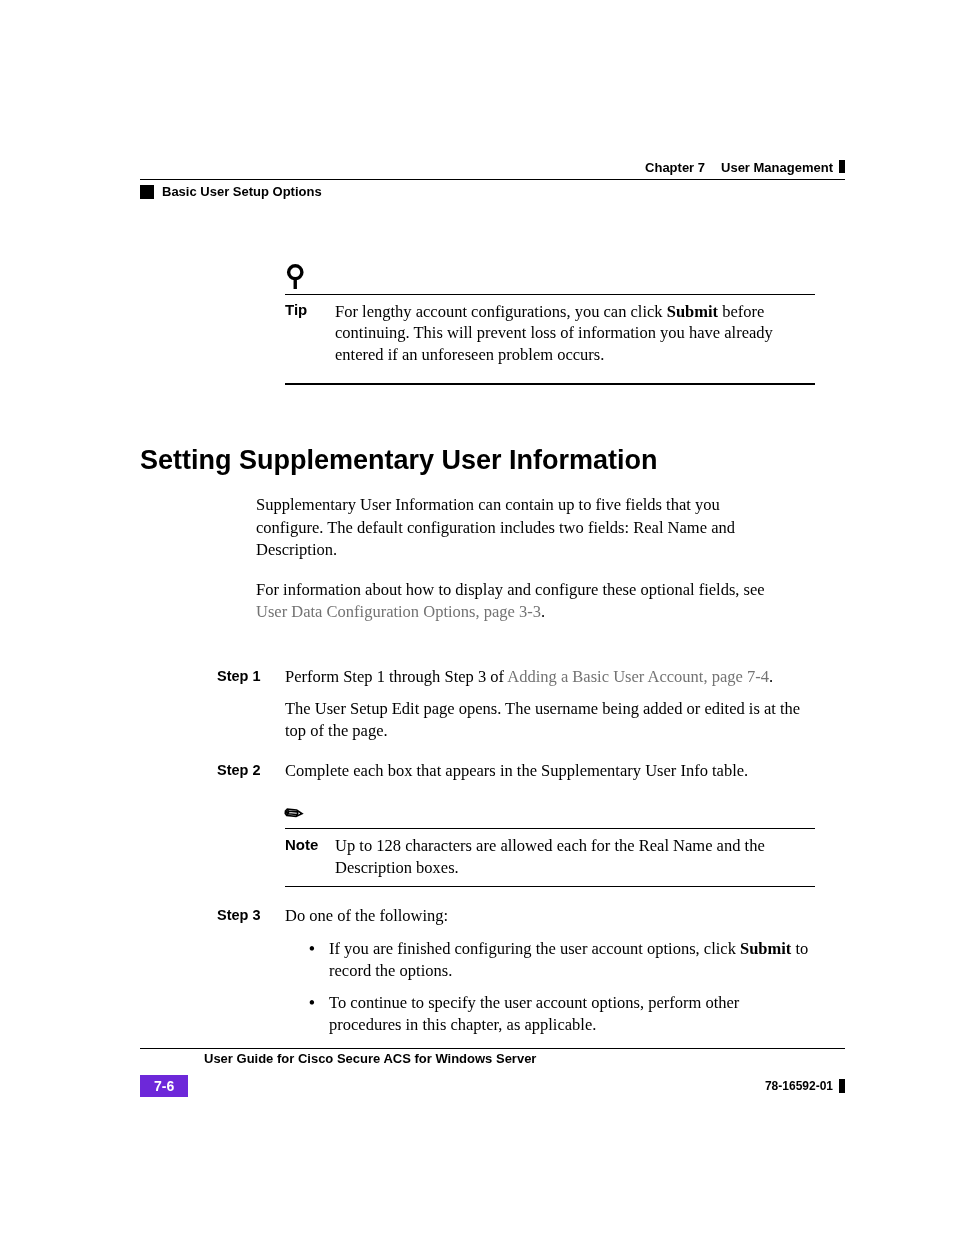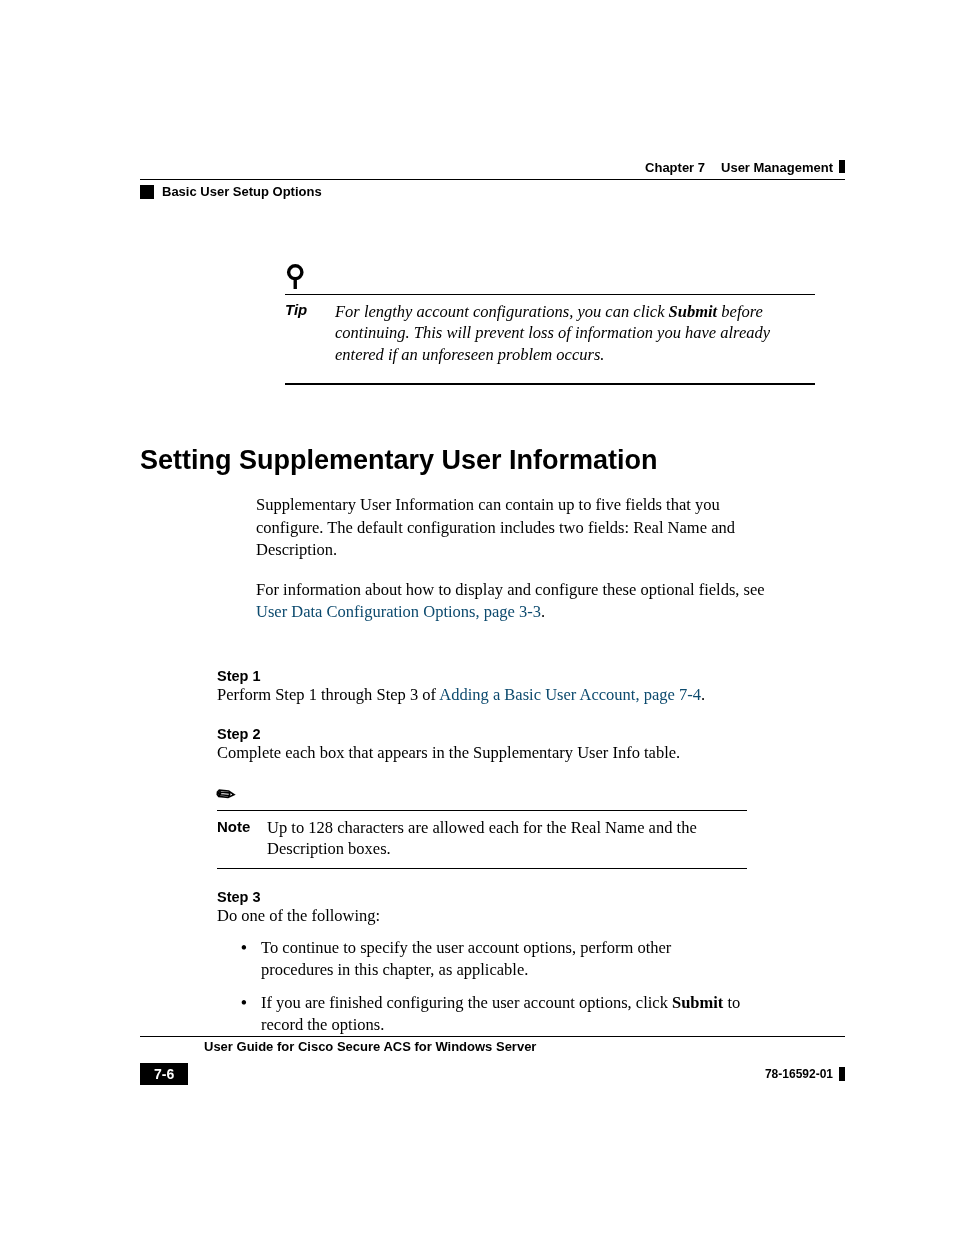--- a/index.html
+++ b/index.html
@@ -61,21 +61,21 @@
     font-size: 28px;
     font-weight: bold;
     display: inline-block;
     transform: scaleX(-1);
     margin-bottom: 2px;
   }
   .thin-rule {
     border: none;
     border-top: 1.2px solid #000;
   }
-  .tip-row { display: flex; margin-top: 6px; font-style: italic; }
+  .tip-row { display: flex; margin-top: 6px; }
   .tip-label {
     font-family: Arial, Helvetica, sans-serif;
     font-weight: bold;
     font-size: 15px;
     width: 50px;
     flex-shrink: 0;
   }
   .tip-text { font-size: 16.5px; line-height: 1.3; }
   .tip-text b { font-weight: bold; }
   .thick-rule {
@@ -90,27 +90,27 @@
     margin-left: 0;
     margin-top: 60px;
   }
   .para {
     margin-left: 116px;
     font-size: 16.5px;
     line-height: 1.35;
     margin-top: 18px;
     width: 530px;
   }
-  .link { color: #0c4a6e; }
+  .link { color: #737373; }
   .steps {
     margin-left: 77px;
     margin-top: 42px;
     width: 600px;
   }
-  .step-row { display: flex; margin-top: 18px; flex-direction: column; }
+  .step-row { display: flex; margin-top: 18px; }
   .step-label {
     font-family: Arial, Helvetica, sans-serif;
     font-weight: bold;
     font-size: 14.5px;
     width: 68px;
     flex-shrink: 0;
     padding-top: 2px;
   }
   .step-body { font-size: 16.5px; line-height: 1.35; width: 530px; }
   .step-body p { margin-top: 10px; }
@@ -132,42 +132,42 @@
     flex-shrink: 0;
   }
   .note-text { font-size: 16.5px; line-height: 1.3; }
   ul.bullets { list-style: none; margin-top: 10px; margin-left: 24px; }
   ul.bullets li { position: relative; padding-left: 20px; margin-top: 10px; font-size: 16.5px; line-height: 1.35; }
   ul.bullets li:first-child { margin-top: 0; }
   ul.bullets li::before { content: "•"; position: absolute; left: 0; font-weight: bold; }
   .footer {
     position: absolute;
     left: 140px;
-    bottom: 150px;
+    bottom: 138px;
     width: 705px;
   }
   .footer-rule { border: none; border-top: 1.5px solid #000; }
   .footer-title {
     font-family: Arial, Helvetica, sans-serif;
     font-weight: bold;
     font-size: 13px;
     margin-left: 60px;
     margin-top: -18px;
     background: #fff;
     display: inline-block;
     padding: 0 4px;
   }
   .footer-bar-row {
     display: flex;
     align-items: center;
     justify-content: space-between;
     margin-top: 8px;
   }
   .page-badge {
-    background: #000000;
+    background: #6d28d9;
     color: #fff;
     font-family: Arial, Helvetica, sans-serif;
     font-weight: bold;
     font-size: 14px;
     padding: 3px 14px;
   }
   .doc-id {
     font-family: Arial, Helvetica, sans-serif;
     font-weight: bold;
     font-size: 12px;
@@ -218,20 +218,21 @@
   </p>
 
   <div class="steps">
 
     <div class="step-row">
       <span class="step-label">Step 1</span>
       <div class="step-body">
         <p>
           <span>Perform Step 1 through Step 3 of </span><span class="link">Adding a Basic User Account, page 7-4</span><span>.</span>
         </p>
+        <p>The User Setup Edit page opens. The username being added or edited is at the top of the page.</p>
       </div>
     </div>
 
     <div class="step-row">
       <span class="step-label">Step 2</span>
       <div class="step-body">
         <p>Complete each box that appears in the Supplementary User Info table.</p>
         <div class="note-block">
           <span class="note-icon">✎</span>
           <hr class="note-rule">
@@ -242,24 +243,24 @@
           <hr class="note-rule" style="margin-top:8px">
         </div>
       </div>
     </div>
 
     <div class="step-row">
       <span class="step-label">Step 3</span>
       <div class="step-body">
         <p>Do one of the following:</p>
         <ul class="bullets">
-          <li>To continue to specify the user account options, perform other procedures in this chapter, as applicable.</li>
           <li>
             <span>If you are finished configuring the user account options, click </span><b>Submit</b><span> to record the options.</span>
           </li>
+          <li>To continue to specify the user account options, perform other procedures in this chapter, as applicable.</li>
         </ul>
       </div>
     </div>
 
   </div>
 </div>
 
 <div class="footer">
   <div style="position:relative;">
     <hr class="footer-rule">

